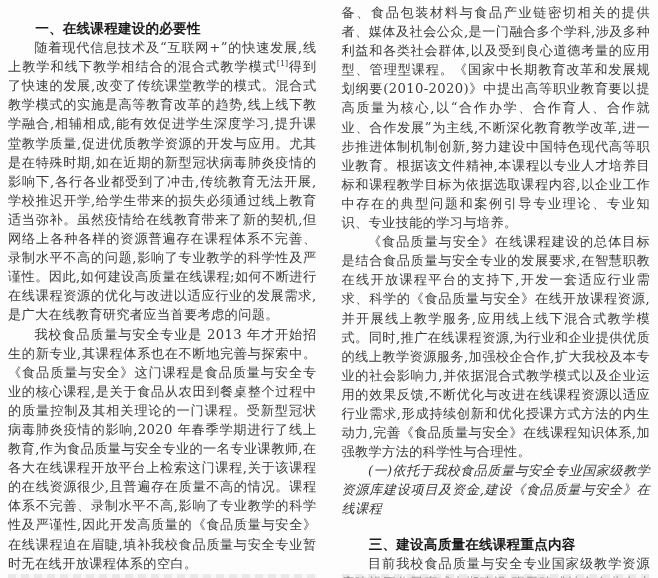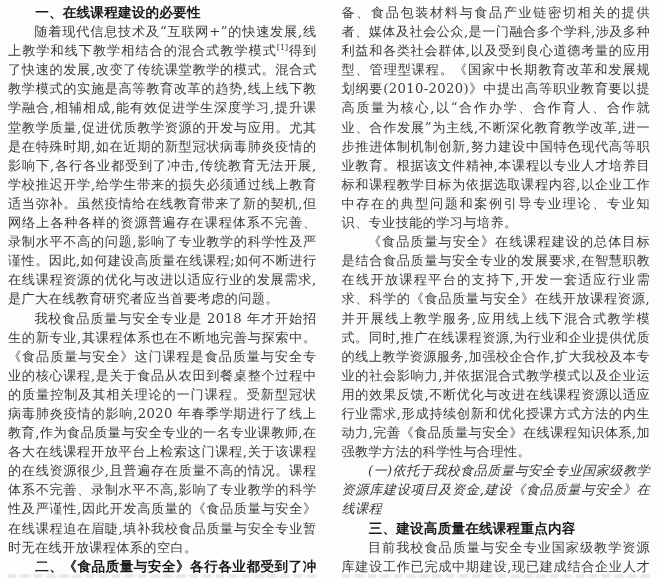--- a/index.html
+++ b/index.html
@@ -29,20 +29,21 @@
   .block { text-align: justify; }
   .para { text-indent: 2em; }
   .para.no-indent { text-indent: 0; }
   .heading {
     font-family: "DejaVu Sans", "Liberation Sans", sans-serif;
     font-weight: bold;
     font-size: 13.6px;
     color: #1b1b1b;
     text-indent: 2em;
     letter-spacing: 0.2px;
+    margin-top: 16px;
   }
   .subheading {
     font-style: italic;
     text-indent: 2em;
     color: #373737;
   }
   sup.cite {
     font-size: 8px;
     line-height: 0;
     vertical-align: super;
@@ -65,21 +66,21 @@
     opacity: 0.55;
   }
 </style>
 </head>
 <body>
 
 <div class="page">
   <div class="col">
       <div class="block heading"><span>一、在线课程建设的必要性</span></div>
       <div class="block para"><span>随着现代信息技术及“互联网+”的快速发展,线上教学和线下教学相结合的混合式教学模式</span><sup class="cite">[1]</sup><span>得到了快速的发展,改变了传统课堂教学的模式。混合式教学模式的实施是高等教育改革的趋势,线上线下教学融合,相辅相成,能有效促进学生深度学习,提升课堂教学质量,促进优质教学资源的开发与应用。尤其是在特殊时期,如在近期的新型冠状病毒肺炎疫情的影响下,各行各业都受到了冲击,传统教育无法开展,学校推迟开学,给学生带来的损失必须通过线上教育适当弥补。虽然疫情给在线教育带来了新的契机,但网络上各种各样的资源普遍存在课程体系不完善、录制水平不高的问题,影响了专业教学的科学性及严谨性。因此,如何建设高质量在线课程;如何不断进行在线课程资源的优化与改进以适应行业的发展需求,是广大在线教育研究者应当首要考虑的问题。</span></div>
-      <div class="block para"><span>我校食品质量与安全专业是 2018 年才开始招生的新专业,其课程体系也在不断地完善与探索中。《食品质量与安全》这门课程是食品质量与安全专业的核心课程,是关于食品从农田到餐桌整个过程中的质量控制及其相关理论的一门课程。受新型冠状病毒肺炎疫情的影响,2020 年春季学期进行了线上教育,作为食品质量与安全专业的一名专业课教师,在各大在线课程开放平台上检索这门课程,关于该课程的在线资源很少,且普遍存在质量不高的情况。课程体系不完善、录制水平不高,影响了专业教学的科学性及严谨性,因此开发高质量的《食品质量与安全》在线课程迫在眉睫,填补我校食品质量与安全专业暂时无在线开放课程体系的空白。</span></div>
+      <div class="block para"><span>我校食品质量与安全专业是 2013 年才开始招生的新专业,其课程体系也在不断地完善与探索中。《食品质量与安全》这门课程是食品质量与安全专业的核心课程,是关于食品从农田到餐桌整个过程中的质量控制及其相关理论的一门课程。受新型冠状病毒肺炎疫情的影响,2020 年春季学期进行了线上教育,作为食品质量与安全专业的一名专业课教师,在各大在线课程开放平台上检索这门课程,关于该课程的在线资源很少,且普遍存在质量不高的情况。课程体系不完善、录制水平不高,影响了专业教学的科学性及严谨性,因此开发高质量的《食品质量与安全》在线课程迫在眉睫,填补我校食品质量与安全专业暂时无在线开放课程体系的空白。</span></div>
       <div class="block heading"><span>二、《食品质量与安全》各行各业都受到了冲击</span></div>
       <div class="block para"><span>《食品质量与安全》贯穿于从农田到餐桌的整个过</span></div>
     </div>
   <div class="col">
       <div class="block para no-indent"><span>备、食品包装材料与食品产业链密切相关的提供者、媒体及社会公众,是一门融合多个学科,涉及多种利益和各类社会群体,以及受到良心道德考量的应用型、管理型课程。《国家中长期教育改革和发展规划纲要(2010-2020)》中提出高等职业教育要以提高质量为核心,以“合作办学、合作育人、合作就业、合作发展”为主线,不断深化教育教学改革,进一步推进体制机制创新,努力建设中国特色现代高等职业教育。根据该文件精神,本课程以专业人才培养目标和课程教学目标为依据选取课程内容,以企业工作中存在的典型问题和案例引导专业理论、专业知识、专业技能的学习与培养。</span></div>
       <div class="block para"><span>《食品质量与安全》在线课程建设的总体目标是结合食品质量与安全专业的发展要求,在智慧职教在线开放课程平台的支持下,开发一套适应行业需求、科学的《食品质量与安全》在线开放课程资源,并开展线上教学服务,应用线上线下混合式教学模式。同时,推广在线课程资源,为行业和企业提供优质的线上教学资源服务,加强校企合作,扩大我校及本专业的社会影响力,并依据混合式教学模式以及企业运用的效果反馈,不断优化与改进在线课程资源以适应行业需求,形成持续创新和优化授课方式方法的内生动力,完善《食品质量与安全》在线课程知识体系,加强教学方法的科学性与合理性。</span></div>
       <div class="block subheading"><span>(一)依托于我校食品质量与安全专业国家级教学资源库建设项目及资金,建设《食品质量与安全》在线课程</span></div>
       <div class="block heading"><span>三、建设高质量在线课程重点内容</span></div>
       <div class="block para"><span>目前我校食品质量与安全专业国家级教学资源库建设工作已完成中期建设,现已建成结合企业人才需求的专业人才培养方案、系统设计的专业课程体系、基本满足教学的数字化教学资源素材及考试题库的收集和整理等</span></div>
     </div>

